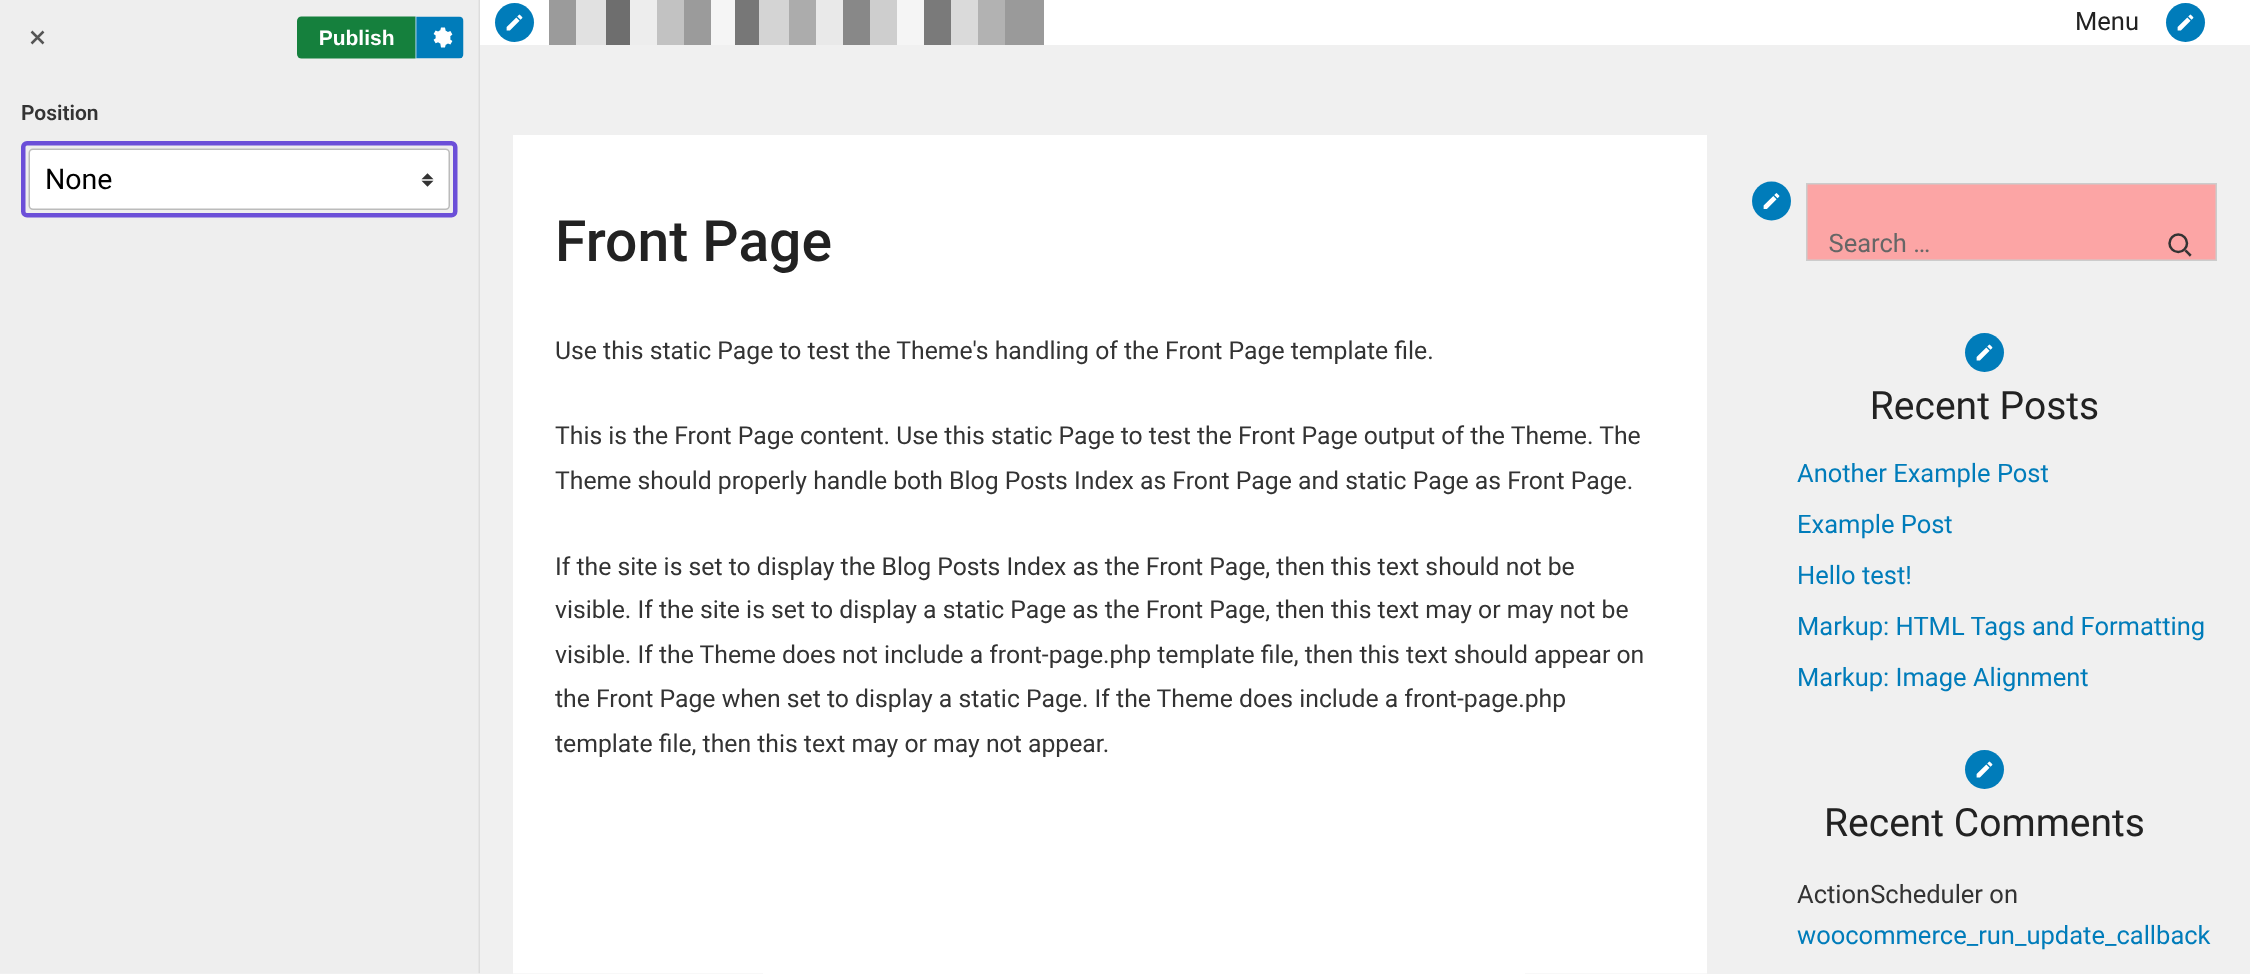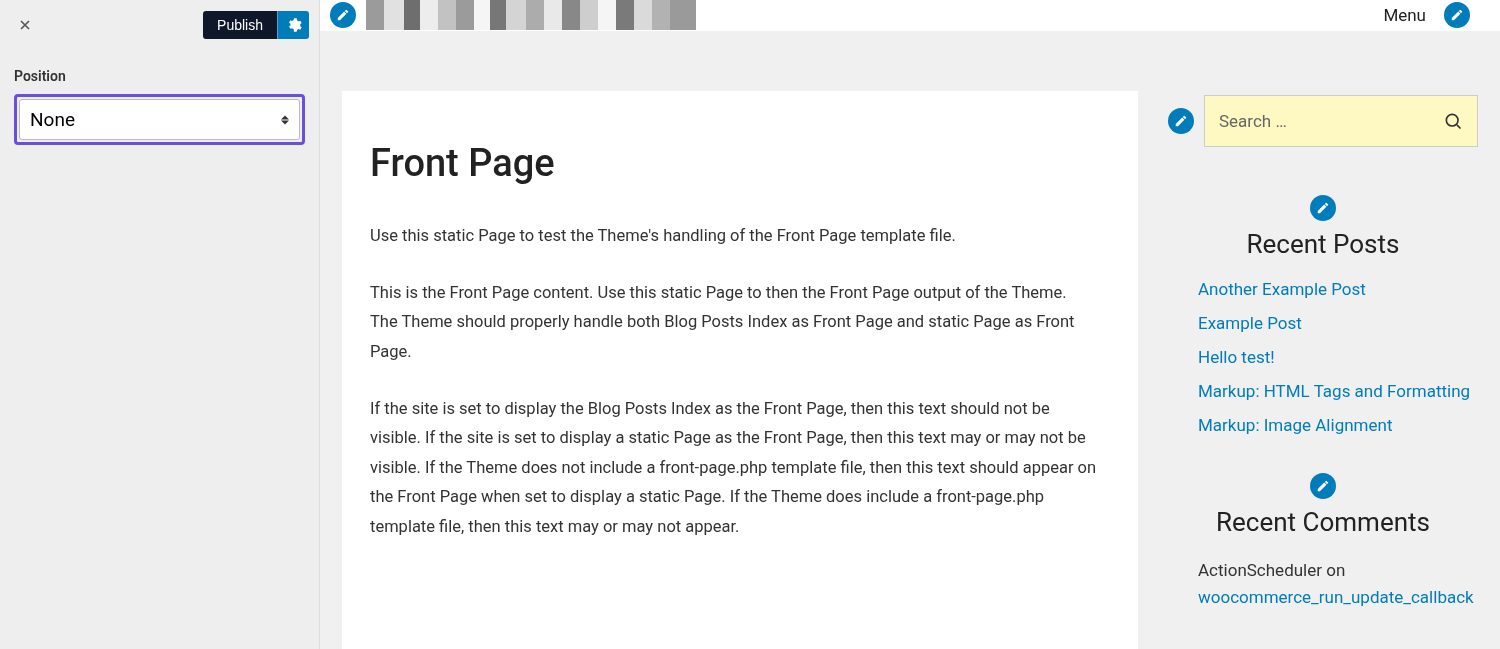--- a/index.html
+++ b/index.html
@@ -40,26 +40,26 @@
       cursor: pointer;
       color: #555;
     }
     .close-btn svg { width: 16px; height: 16px; }
 
     .publish-group {
       display: flex;
       align-items: stretch;
     }
     .publish-btn {
-      background: #0f172a;
+      background: #15803d;
       color: #fff;
       border: none;
       padding: 6px 14px;
       font-size: 14px;
-      font-weight: 400;
+      font-weight: 700;
       border-radius: 3px 0 0 3px;
       cursor: pointer;
     }
     .publish-gear {
       background: #007cba;
       border: none;
       border-left: 1px solid rgba(255,255,255,0.3);
       color: #fff;
       width: 32px;
       display: flex;
@@ -257,26 +257,27 @@
 
     .search-row {
       display: flex;
       align-items: center;
       gap: 10px;
       margin-bottom: 48px;
     }
     .search-box {
       flex: 1;
       border: 1px solid #ccc;
-      background: #fef9c3;
+      background: #fca5a5;
       height: 52px;
       display: flex;
-      align-items: center;
+      align-items: flex-end;
       padding: 0 14px;
       justify-content: space-between;
+      margin-top: 28px;
     }
     .search-placeholder {
       color: #666;
       font-size: 17px;
     }
     .search-box svg { width: 20px; height: 20px; color: #333; }
 
     .widget-block { margin-bottom: 38px; }
     .widget-header {
       display: flex;
@@ -362,21 +363,21 @@
           </svg>
       </div>
     </div>
   </header>
 
   <div class="preview-body">
 
     <article class="main-card">
       <h1 class="page-title">Front Page</h1>
       <p>Use this static Page to test the Theme's handling of the Front Page template file.</p>
-      <p>This is the Front Page content. Use this static Page to then the Front Page output of the Theme. The Theme should properly handle both Blog Posts Index as Front Page and static Page as Front Page.</p>
+      <p>This is the Front Page content. Use this static Page to test the Front Page output of the Theme. The Theme should properly handle both Blog Posts Index as Front Page and static Page as Front Page.</p>
       <p>If the site is set to display the Blog Posts Index as the Front Page, then this text should not be visible. If the site is set to display a static Page as the Front Page, then this text may or may not be visible. If the Theme does not include a front-page.php template file, then this text should appear on the Front Page when set to display a static Page. If the Theme does include a front-page.php template file, then this text may or may not appear.</p>
     </article>
 
     <aside class="sidebar-col">
 
       <div class="search-row">
         <div class="edit-badge">
           <svg viewBox="0 0 24 24" fill="currentColor">
               <path d="M3 17.25V21h3.75L17.81 9.94l-3.75-3.75L3 17.25zM20.71 7.04a1 1 0 0 0 0-1.41l-2.34-2.34a1 1 0 0 0-1.41 0l-1.83 1.83 3.75 3.75 1.83-1.83z"></path>
             </svg>

